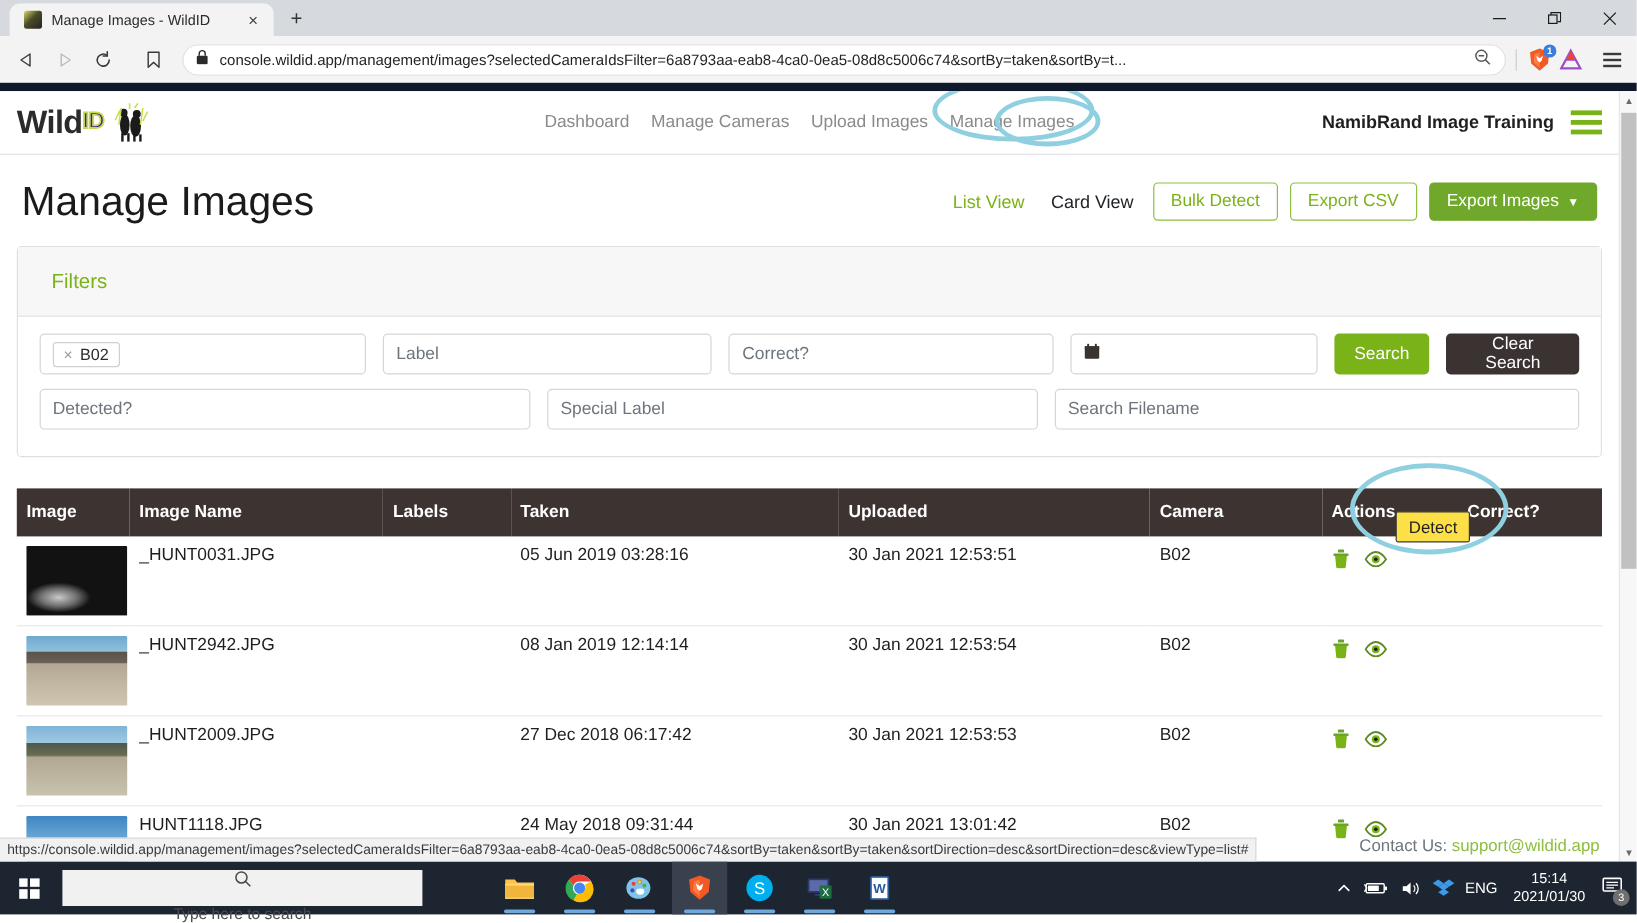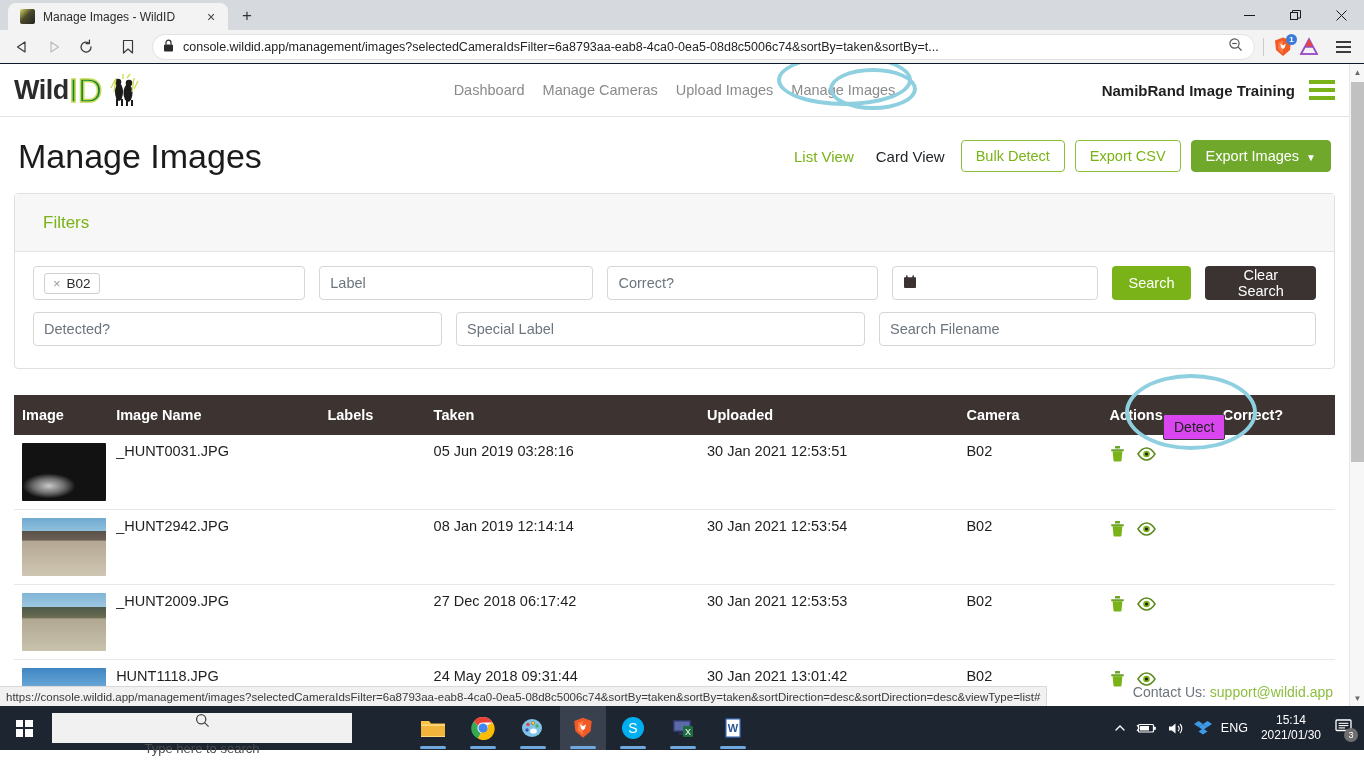--- a/index.html
+++ b/index.html
@@ -43,23 +43,23 @@
   }
   .win-controls {
     position: absolute; right: 0; top: 0; height: 30px; display: flex;
   }
   .win-btn {
     width: 46px; height: 30px; display: flex; align-items: center;
     justify-content: center; font-size: 13px; color: #1a1a1a; cursor: pointer;
   }
 
   .browser-toolbar {
-    height: 34px; background: #f3f3f3;
+    height: 46px; background: #f3f3f3;
     display: flex; align-items: center; padding: 0 8px; gap: 4px;
-    border-bottom: 1px solid #0f172a;
+    border-bottom: 7px solid #0f172a;
   }
   .nav-btn {
     width: 28px; height: 28px; display: flex; align-items: center;
     justify-content: center; cursor: pointer; color: #3a3a3a;
     border-radius: 4px; flex: 0 0 28px;
   }
   .nav-btn.disabled { color: #bbb; }
   .bookmark-btn { margin-left: 10px; margin-right: 6px; }
   .urlbar {
     flex: 1; height: 26px; background: #fff; border-radius: 13px;
@@ -98,21 +98,21 @@
   .app-header {
     height: 53px; border-bottom: 1px solid #e3e3e3;
     display: flex; align-items: center; padding: 0 14px; position: relative;
   }
   .logo { display: flex; align-items: center; gap: 0; }
   .logo-wild {
     font-size: 27px; font-weight: bold; color: #2b2b2b; letter-spacing: -0.5px;
     font-family: "Liberation Sans", sans-serif;
   }
   .logo-id {
-    font-size: 34px; font-weight: normal; color: #15803d; letter-spacing: -0.5px;
+    font-size: 19px; font-weight: bold; color: #4c1d95; letter-spacing: -0.5px;
     -webkit-text-stroke: 1.5px #c3d94e; text-shadow: 0 0 0 #c3d94e;
   }
   .logo-mark {
     width: 42px; height: 36px; margin-left: 1px; position: relative;
   }
 
   .main-nav {
     position: absolute; left: 50%; transform: translateX(-50%);
     display: flex; align-items: center; gap: 18px; text-align: right;
   }
@@ -210,21 +210,21 @@
       linear-gradient(180deg, #7fb4d6 0%, #9ec8e2 24%, #4e5a4a 25%, #6a6b52 42%, #b0a893 45%, #c9c2ad 100%);
   }
   .thumb-sky {
     background: linear-gradient(180deg, #3f86c4 0%, #79b4dc 45%, #a9cfe8 70%, #6e6a55 100%);
   }
   .action-icons { display: flex; align-items: center; gap: 12px; padding-top:2px; }
   .icon-trash, .icon-eye { cursor: pointer; }
 
   
   .tooltip {
-    position: absolute; background: #d946ef; border: 1px solid #3a3a3a;
+    position: absolute; background: #fde047; border: 1px solid #3a3a3a;
     padding: 4px 10px; font-size: 14px; color: #222; border-radius: 2px;
     z-index: 30; white-space: nowrap;
   }
 
   
   .annot {
     position: absolute; border: 4px solid #8ecfe0; border-radius: 50%;
     pointer-events: none; z-index: 40; background: transparent;
   }
   .contact {

